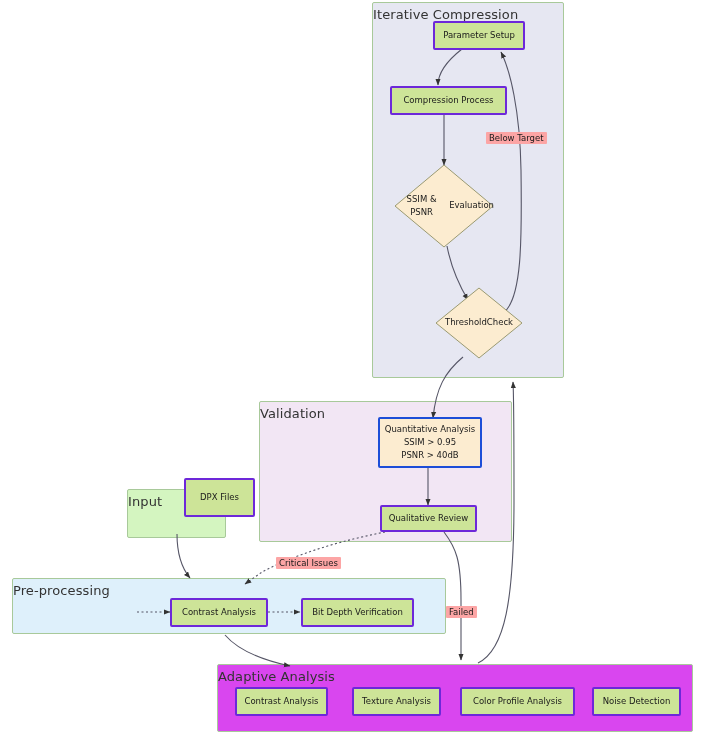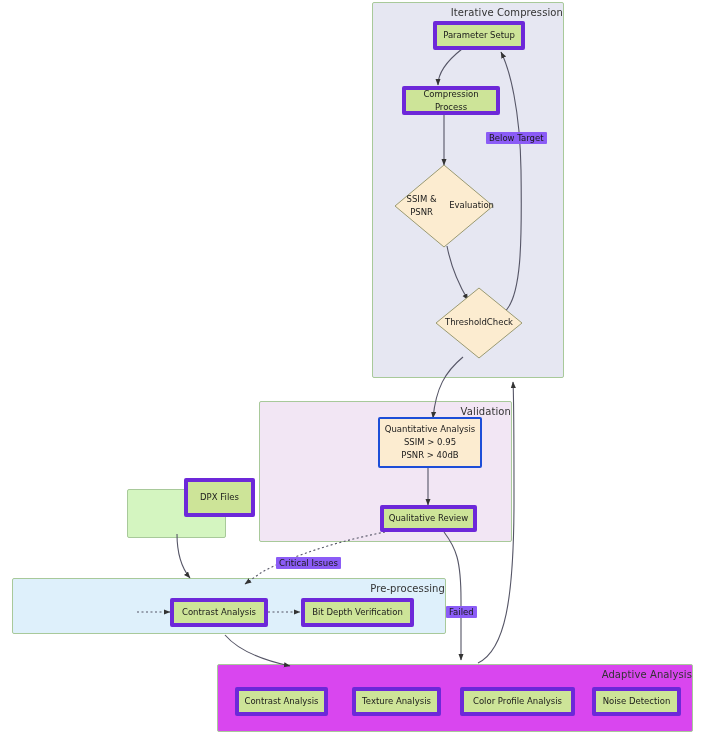--- a/index.html
+++ b/index.html
@@ -29,32 +29,32 @@
   }
   .cluster {
     position: absolute;
     box-sizing: border-box;
     border: 1px solid #a8c99a;
     border-radius: 2px;
   }
   .cluster-label {
     position: absolute;
     width: 100%;
-    text-align: right;
+    text-align: left;
     top: 4px;
     left: 0;
-    font-size: 10px;
+    font-size: 13px;
     color: #333333;
     letter-spacing: 0.1px;
   }
   .node {
     position: absolute;
     box-sizing: border-box;
     background: #cde498;
-    border: 4px solid #6d28d9;
+    border: 2px solid #6d28d9;
     border-radius: 2px;
     display: flex;
     align-items: center;
     justify-content: center;
     text-align: center;
     font-size: 8.5px;
     color: #1a1a1a;
     line-height: 1.5;
     padding: 2px 4px;
   }
@@ -78,21 +78,21 @@
     justify-content: center;
     text-align: center;
     font-size: 8.5px;
     color: #1a1a1a;
     line-height: 1.55;
   }
   .edge-label {
     position: absolute;
     font-size: 8.5px;
     color: #1a1a1a;
-    background: #8b5cf6;
+    background: #fca5a5;
     padding: 1px 3px;
     border-radius: 1px;
     white-space: nowrap;
   }
 </style>
 </head>
 <body>
 
 <div id="canvas">
 
@@ -153,21 +153,21 @@
   </svg>
 
   <div class="edge-label" style="left:486px; top:132px;">Below Target</div>
   <div class="edge-label" style="left:276px; top:557px;text-align:right;">Critical Issues</div>
   <div class="edge-label" style="left:446px; top:606px;">Failed</div>
 
   <div class="node" style="left:433px; top:21px; width:92px; height:29px;">
     <span>Parameter Setup</span>
   </div>
 
-  <div class="node" style="left:390px; top:86px; width:98px; height:29px;margin-left:12px;">
+  <div class="node" style="left:390px; top:86px; width:117px; height:29px;">
     <span>Compression Process</span>
   </div>
 
   <div class="diamond-wrap" style="left:394px; top:164px; width:100px; height:84px;">
     <svg width="100" height="84">
       <polygon points="50,1 99,42 50,83 1,42" fill="#fcecd0" stroke="#9a9a72" stroke-width="1"></polygon>
     </svg>
     <div class="diamond-text">
       <span>SSIM &amp; PSNR</span>
       <span>Evaluation</span>

